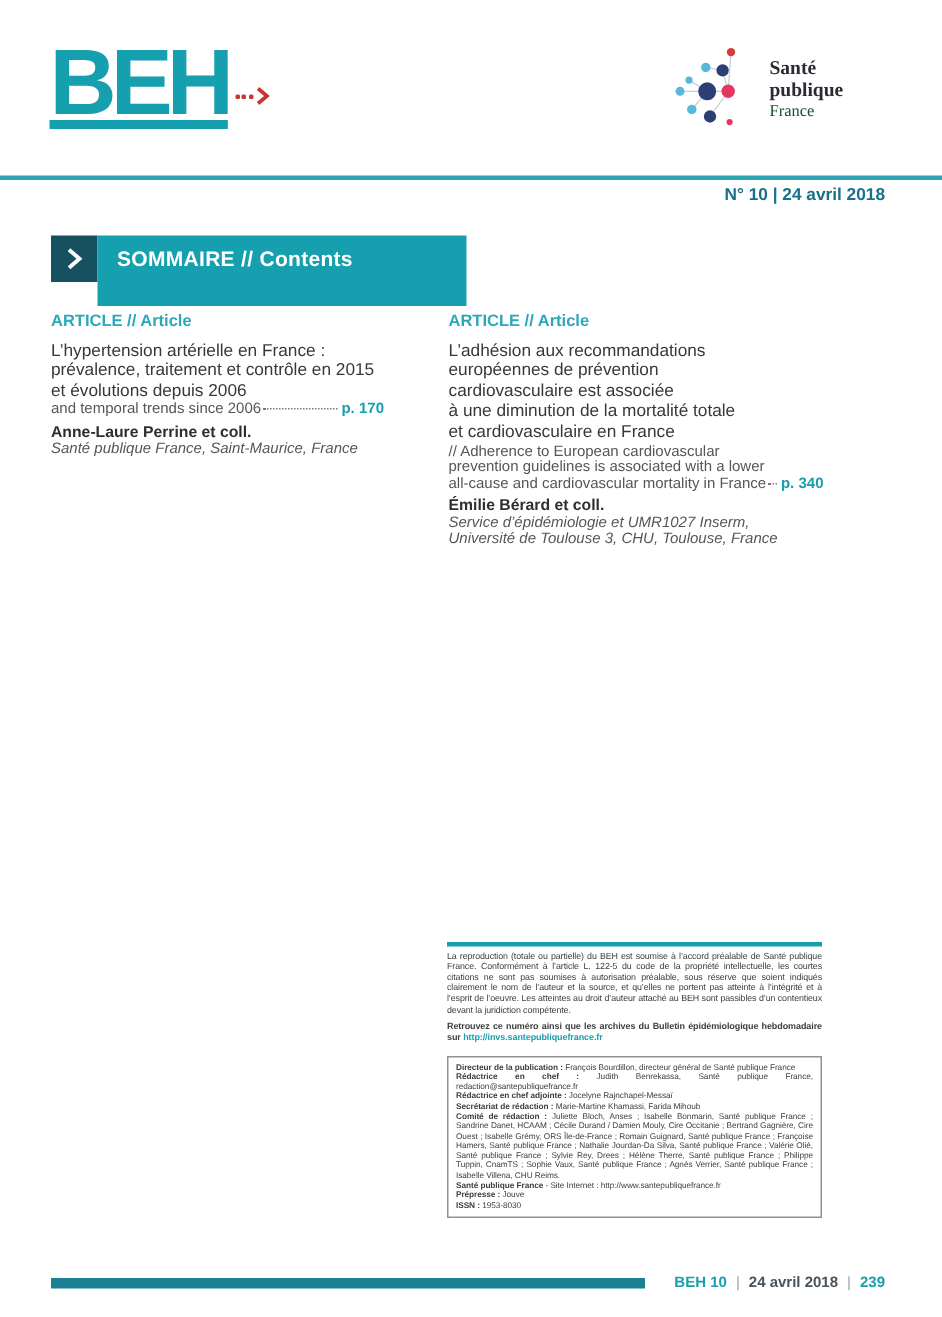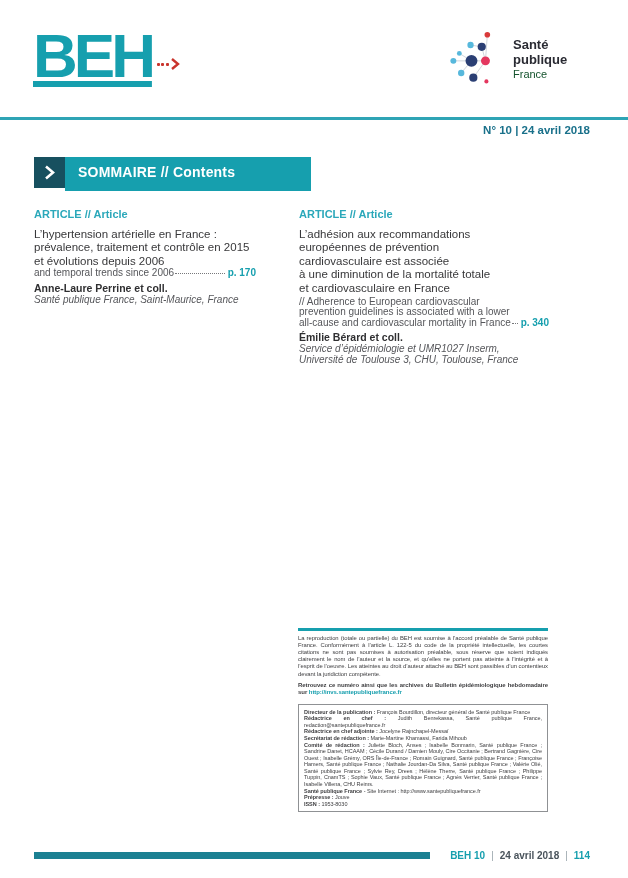--- a/index.html
+++ b/index.html
@@ -18,31 +18,31 @@
   html,body{background:#fff;}
   body{font-family:"Liberation Sans",sans-serif;}
   .page{position:relative;width:628px;height:878px;background:#fff;overflow:hidden;}
 
   
   .beh-logo{position:absolute;left:33px;top:28px;display:flex;align-items:flex-end;}
   .beh-wordmark{font-weight:800;font-size:62px;line-height:56px;letter-spacing:-4px;color:var(--teal);font-family:"Liberation Sans",sans-serif;text-decoration:underline;}
   .beh-arrow{margin:0 0 14px 5px;display:flex;align-items:center;gap:1.5px;}
   .beh-arrow .dash{width:3px;height:3px;background:#C9342C;border-radius:1px;}
   .beh-subtitle{position:absolute;left:184px;top:58px;font-family:"DejaVu Serif",serif;font-style:italic;font-size:17.5px;color:var(--teal);}
-  .spf-logo{position:absolute;left:450px;top:29px;display:flex;gap:7px;}
+  .spf-logo{position:absolute;left:450px;top:29px;display:flex;gap:7px;font-family:Liberation Serif, serif;}
   .spf-text{padding-top:9px;}
   .spf-text .l1,.spf-text .l2{font-size:13px;font-weight:700;color:#2A2B33;line-height:14.5px;}
   .spf-text .l3{font-size:11px;font-weight:400;color:#14532d;line-height:14.5px;}
   .header-rule{position:absolute;left:0;top:117px;width:628px;height:3px;background:var(--teal-rule);}
   .issue{position:absolute;top:124px;right:38px;font-weight:700;font-size:11.5px;color:var(--issue);}
 
   
   .sommaire{position:absolute;left:34px;top:157px;display:flex;height:31px;}
   .chev-box{width:31px;height:31px;background:var(--teal-dark);display:flex;align-items:center;justify-content:center;}
-  .som-label{height:34px;background:var(--teal);color:#fff;font-weight:700;font-size:14px;line-height:31px;padding:0 76px 10px 13px;letter-spacing:.2px;}
+  .som-label{height:47px;background:var(--teal);color:#fff;font-weight:700;font-size:14px;line-height:31px;padding:0 76px 10px 13px;letter-spacing:.2px;}
 
   
   .col-left{position:absolute;left:34px;top:208px;width:222px;}
   .col-right{position:absolute;left:299px;top:208px;width:250px;}
   .art-head{color:var(--teal-bright);font-weight:700;font-size:11px;margin-bottom:8px;}
   .title-fr div{font-size:11.5px;line-height:13.4px;color:var(--ink);}
   .title-en{margin-top:2px;}
   .title-en div{font-size:10px;line-height:10.3px;color:var(--ink-soft);}
   .toc-line{display:flex;align-items:baseline;font-size:10px;line-height:10.3px;color:var(--ink-soft);}
   .leader{flex:1;border-bottom:1.7px dotted #77787B;margin:0 3px 0 1px;transform:translateY(-2px);}
@@ -187,16 +187,16 @@
         <div><b>ISSN : </b><span>1953-8030</span></div>
       </div>
   </div>
 
   <div class="footer-bar"></div>
   <div class="footer-text">
     <span class="ft-teal">BEH 10</span>
     <span class="ft-sep">|</span>
     <span class="ft-date">24 avril 2018</span>
     <span class="ft-sep">|</span>
-    <span class="ft-teal">114</span>
+    <span class="ft-teal">239</span>
   </div>
 
 </div>
 
 </body></html>

